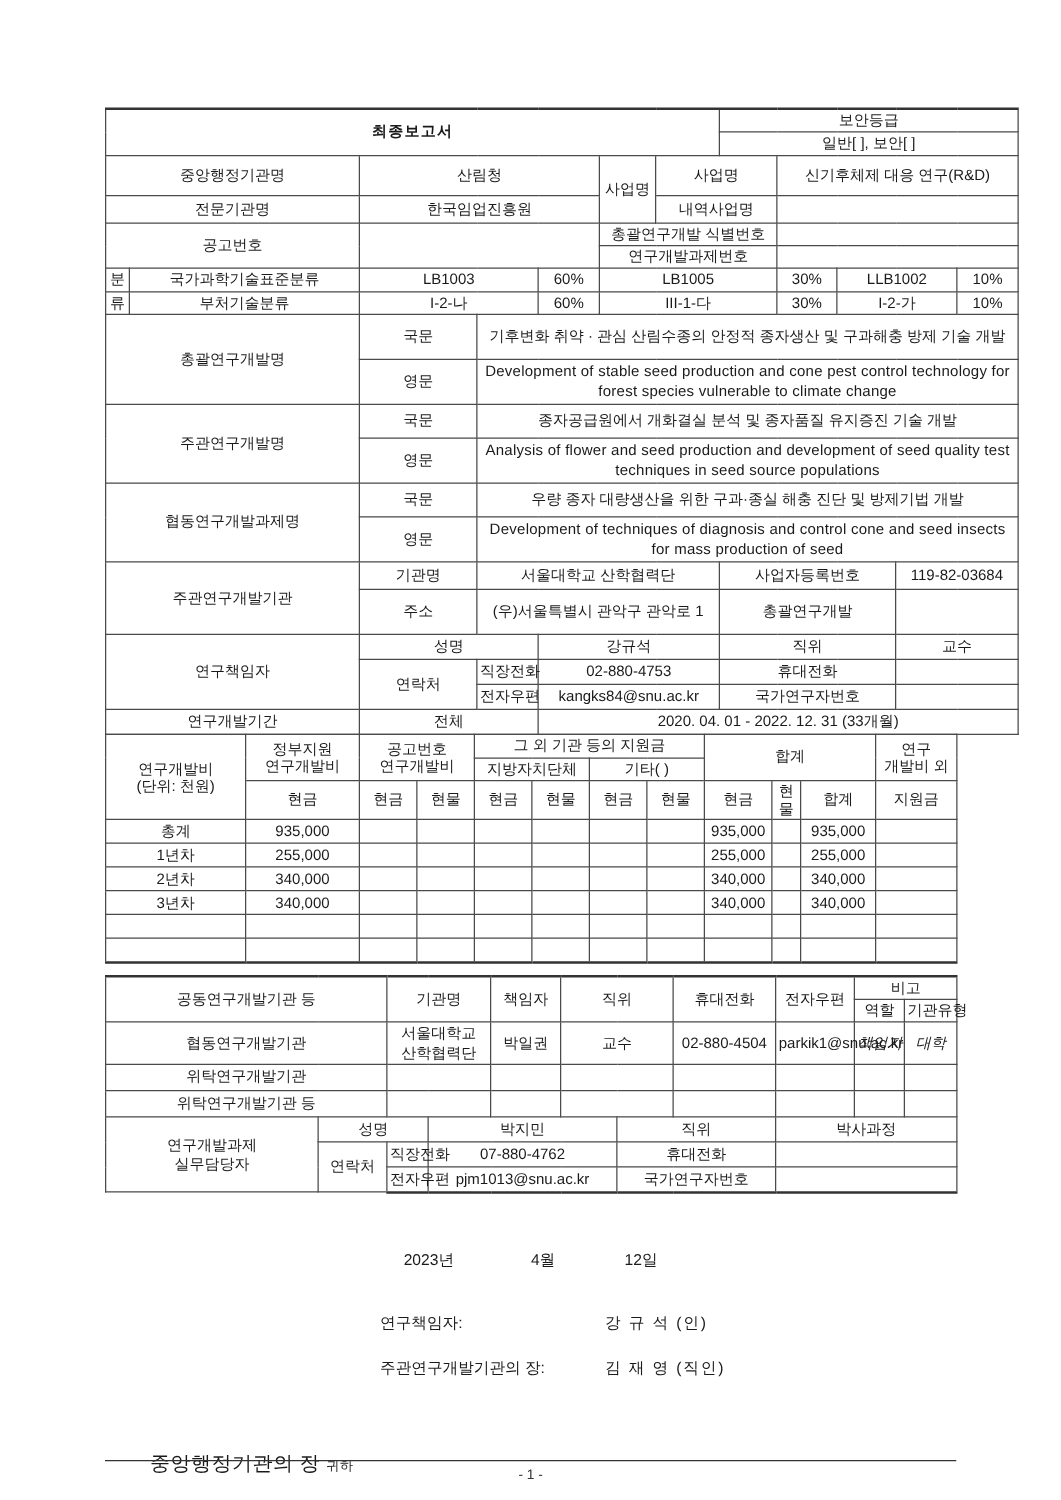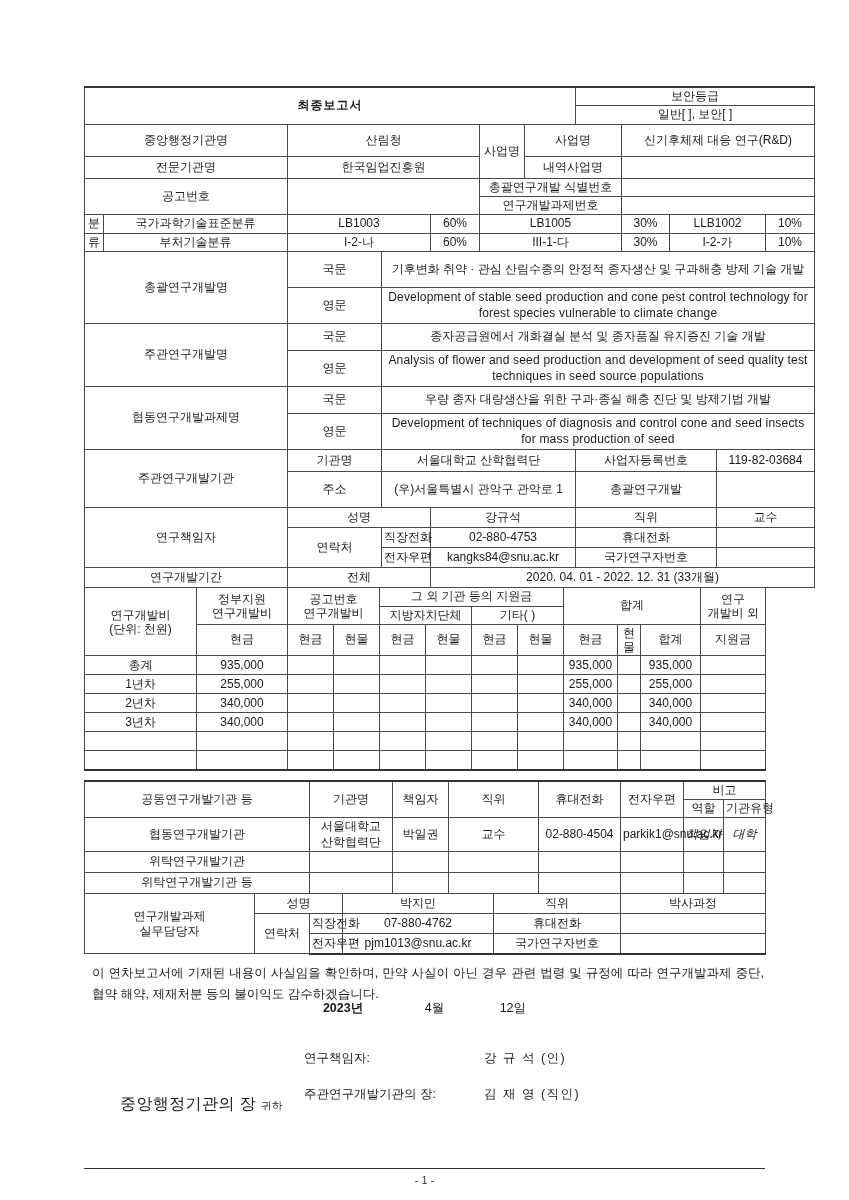--- a/index.html
+++ b/index.html
@@ -89,21 +89,21 @@
   }
   .datetime {
     position: absolute;
     left: 84px;
     top: 1000px;
     width: 681px;
     text-align: center;
     font-size: 12.5px;
   }
   .datetime span { display: inline-block; }
-  .d-y { margin-right: 58px; font-weight: bold; }
+  .d-y { margin-right: 58px; }
   .d-m { margin-right: 52px; }
 
   .sigrow {
     position: absolute;
     width: 681px;
     left: 84px;
     font-size: 12.5px;
   }
   .sigrow .role {
     position: absolute;
@@ -115,21 +115,21 @@
     left: 400px;
     white-space: nowrap;
     letter-spacing: 1.5px;
   }
   #sig1 { top: 1050px; }
   #sig2 { top: 1086px; }
 
   .toline {
     position: absolute;
     left: 120px;
-    top: 1094px;
+    top: 1161px;
     font-size: 16px;
     letter-spacing: 0.4px;
     white-space: nowrap;
     text-align: right;
   }
   .toline .hh { font-size: 10.5px; margin-left: 5px; }
 
   .botrule {
     position: absolute;
     left: 84px;
@@ -530,21 +530,20 @@
       <tr style="height:20px">
         <td class="hd sm thick-bottom">전자우편</td>
         <td class="xs thick-bottom" colspan="3">pjm1013@snu.ac.kr</td>
         <td class="hd sm thick-bottom" colspan="2">국가연구자번호</td>
         <td class="thick-bottom" colspan="3"></td>
       </tr>
     </tbody>
       </table>
   </div>
 
-  <div class="statement">이 연차보고서에 기재된 내용이 사실임을 확인하며, 만약 사실이 아닌 경우 관련 법령 및 규정에 따라 연구개발과제 중단, 협약 해약, 제재처분 등의 불이익도 감수하겠습니다.</div>
 
   <div class="datetime">
     <span class="d-y">2023년</span>
     <span class="d-m">4월</span>
     <span>12일</span>
   </div>
 
   <div class="sigrow" id="sig1">
     <span class="role">연구책임자:</span>
     <span class="nm">강 규 석  (인)</span>

